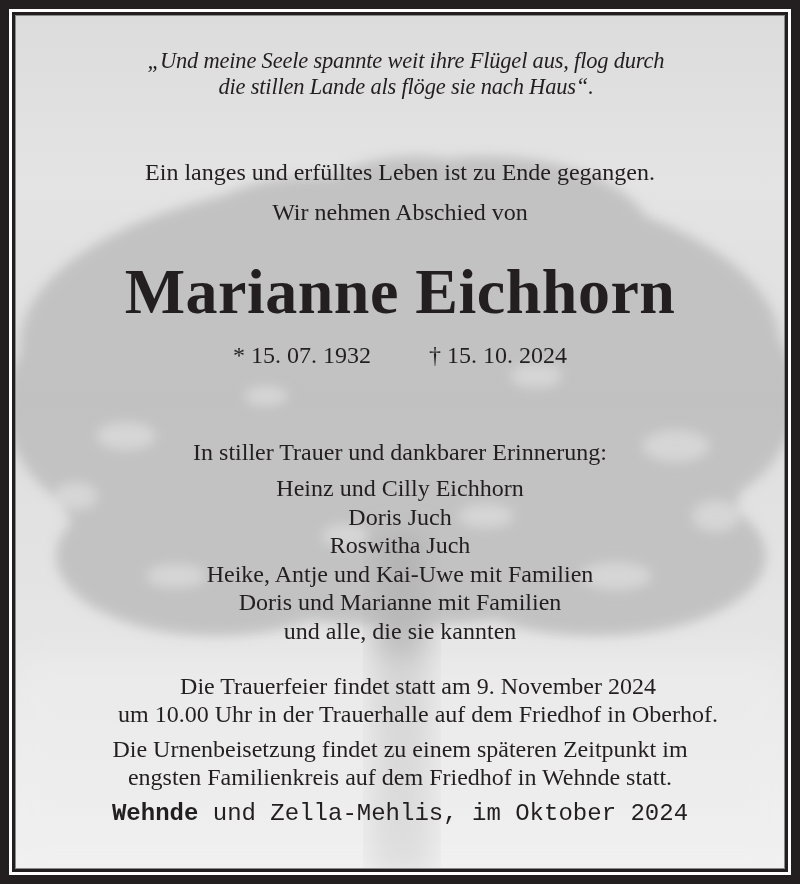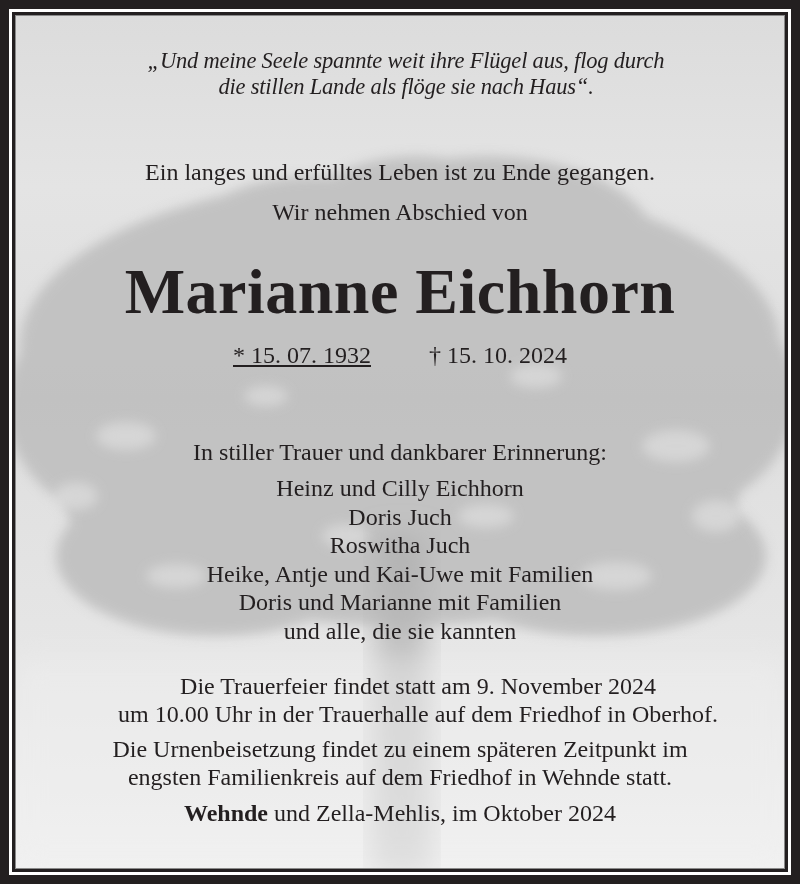--- a/index.html
+++ b/index.html
@@ -68,21 +68,21 @@
       top: 238px;
       font-size: 64px;
       font-weight: bold;
       letter-spacing: 0.5px;
       line-height: 76px;
     }
     .dates {
       top: 326px;
       font-size: 24px;
     }
-    .dates .birth { display: inline-block; margin-right: 52px; text-decoration: underline; }
+    .dates .birth { display: inline-block; margin-right: 52px; }
     .dates .death { display: inline-block; }
     .mourn-head { top: 423px; font-size: 24px; }
     .mourners {
       position: absolute;
       left: 0; right: 0; top: 458px;
       font-weight: normal;
       font-size: 24px;
       line-height: 28.6px;
     }
     .ceremony {
@@ -91,21 +91,21 @@
       font-size: 24px;
       line-height: 28px;
       margin-left: 36px;
     }
     .burial {
       position: absolute;
       left: 0; right: 0; top: 719px;
       font-size: 24px;
       line-height: 28px;
     }
-    .signoff { top: 784px; font-size: 24px; }
+    .signoff { top: 784px; font-size: 24px; font-family: Liberation Mono, monospace; }
     .signoff b { font-weight: bold; }
   </style>
 </head>
 <body>
 
 <div class="frame-white"></div>
 <div class="frame-dark"></div>
 <div class="frame-grey"></div>
 
 <div class="panel">

